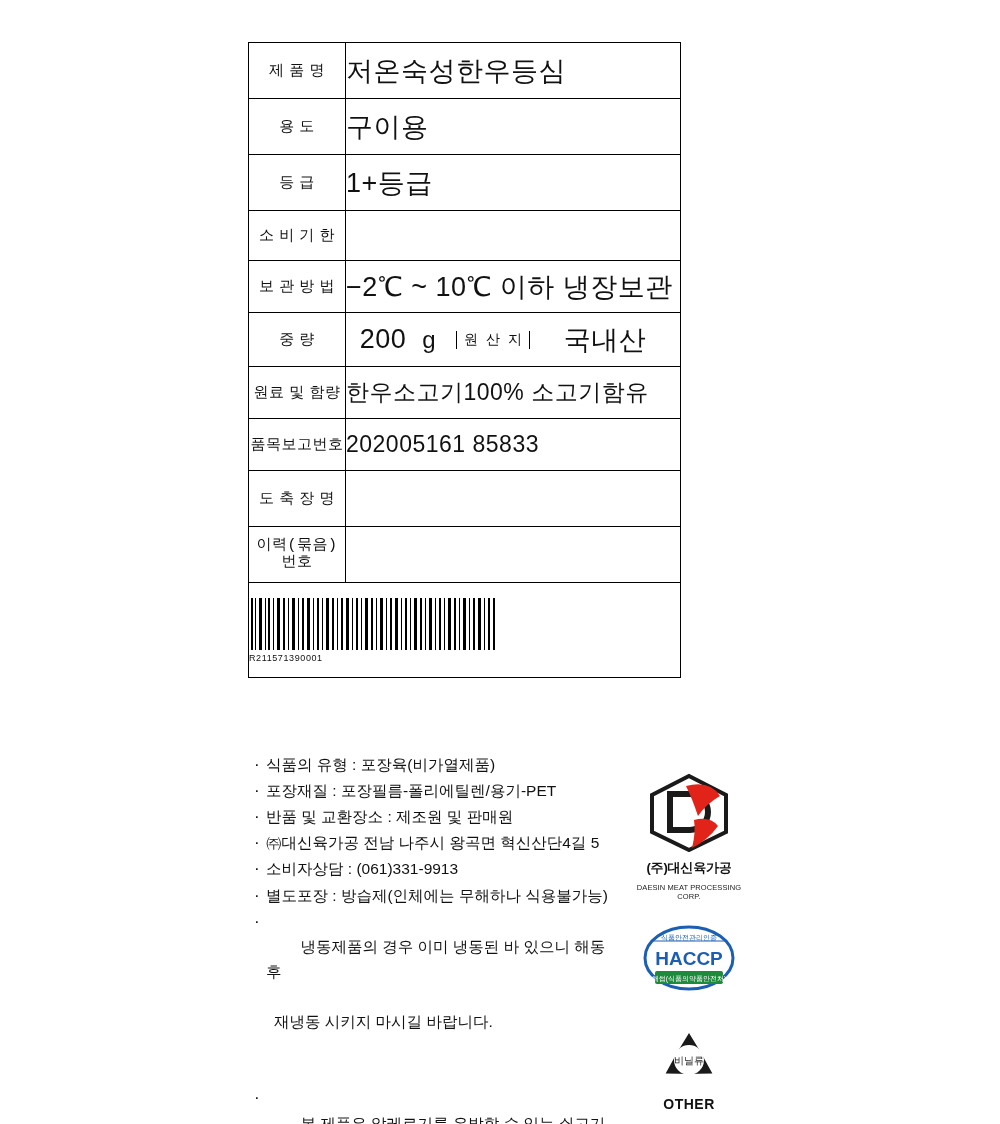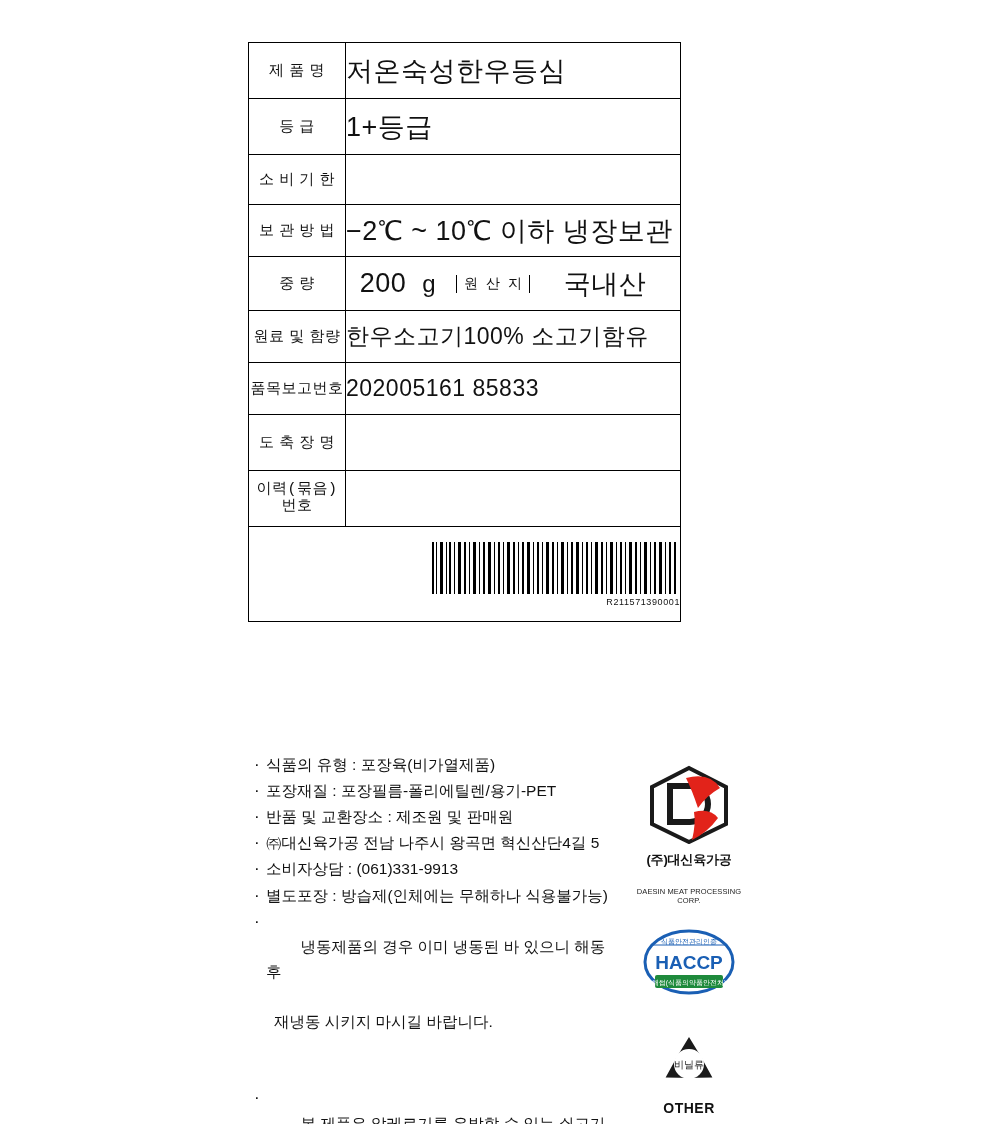--- a/index.html
+++ b/index.html
@@ -102,21 +102,21 @@
 
   
   .barcode-cell {
     height: 94px;
     text-align: center;
     padding: 0;
   }
   .barcode-inner {
     display: flex;
     flex-direction: column;
-    align-items: flex-end;
+    align-items: flex-start;
     justify-content: center;
     height: 94px;
   }
   .bars {
     height: 52px;
     width: 250px;
     display: block;
   }
   .barcode-num {
     font-size: 9px;
@@ -156,38 +156,38 @@
   }
   .note .cont {
     display: block;
     padding-left: 8px;
   }
 
   
   .logos {
     position: absolute;
     left: 378px;
-    top: 0;
+    top: 8px;
     width: 126px;
   }
 
   .logo-block { text-align: center; }
 
   .brand-mark { margin-top: 12px; }
   .brand-name {
     font-size: 13px;
     font-weight: bold;
     margin-top: 3px;
     letter-spacing: -0.2px;
   }
   .brand-sub {
     font-size: 7.5px;
     letter-spacing: 0.1px;
     color: #222;
-    margin-top: 18px;
+    margin-top: 6px;
   }
 
   .haccp { margin-top: 24px; }
   .recycle { margin-top: 34px; }
   .recycle-label {
     font-size: 14px;
     font-weight: bold;
     letter-spacing: 0.5px;
     margin-top: 1px;
     text-align: center;
@@ -196,20 +196,24 @@
 </head>
 <body>
 
 <div class="label-sheet">
 
   <table class="spec">
     <tbody>
       <tr class="r1">
         <td class="key">제 품 명</td>
         <td class="val">저온숙성한우등심</td>
+      </tr>
+      <tr class="r2">
+        <td class="key">용    도</td>
+        <td class="val">구이용</td>
       </tr>
       <tr class="r3">
         <td class="key">등    급</td>
         <td class="val">1+등급</td>
       </tr>
       <tr class="r4">
         <td class="key">소 비 기 한</td>
         <td class="val"></td>
       </tr>
       <tr class="r5">

